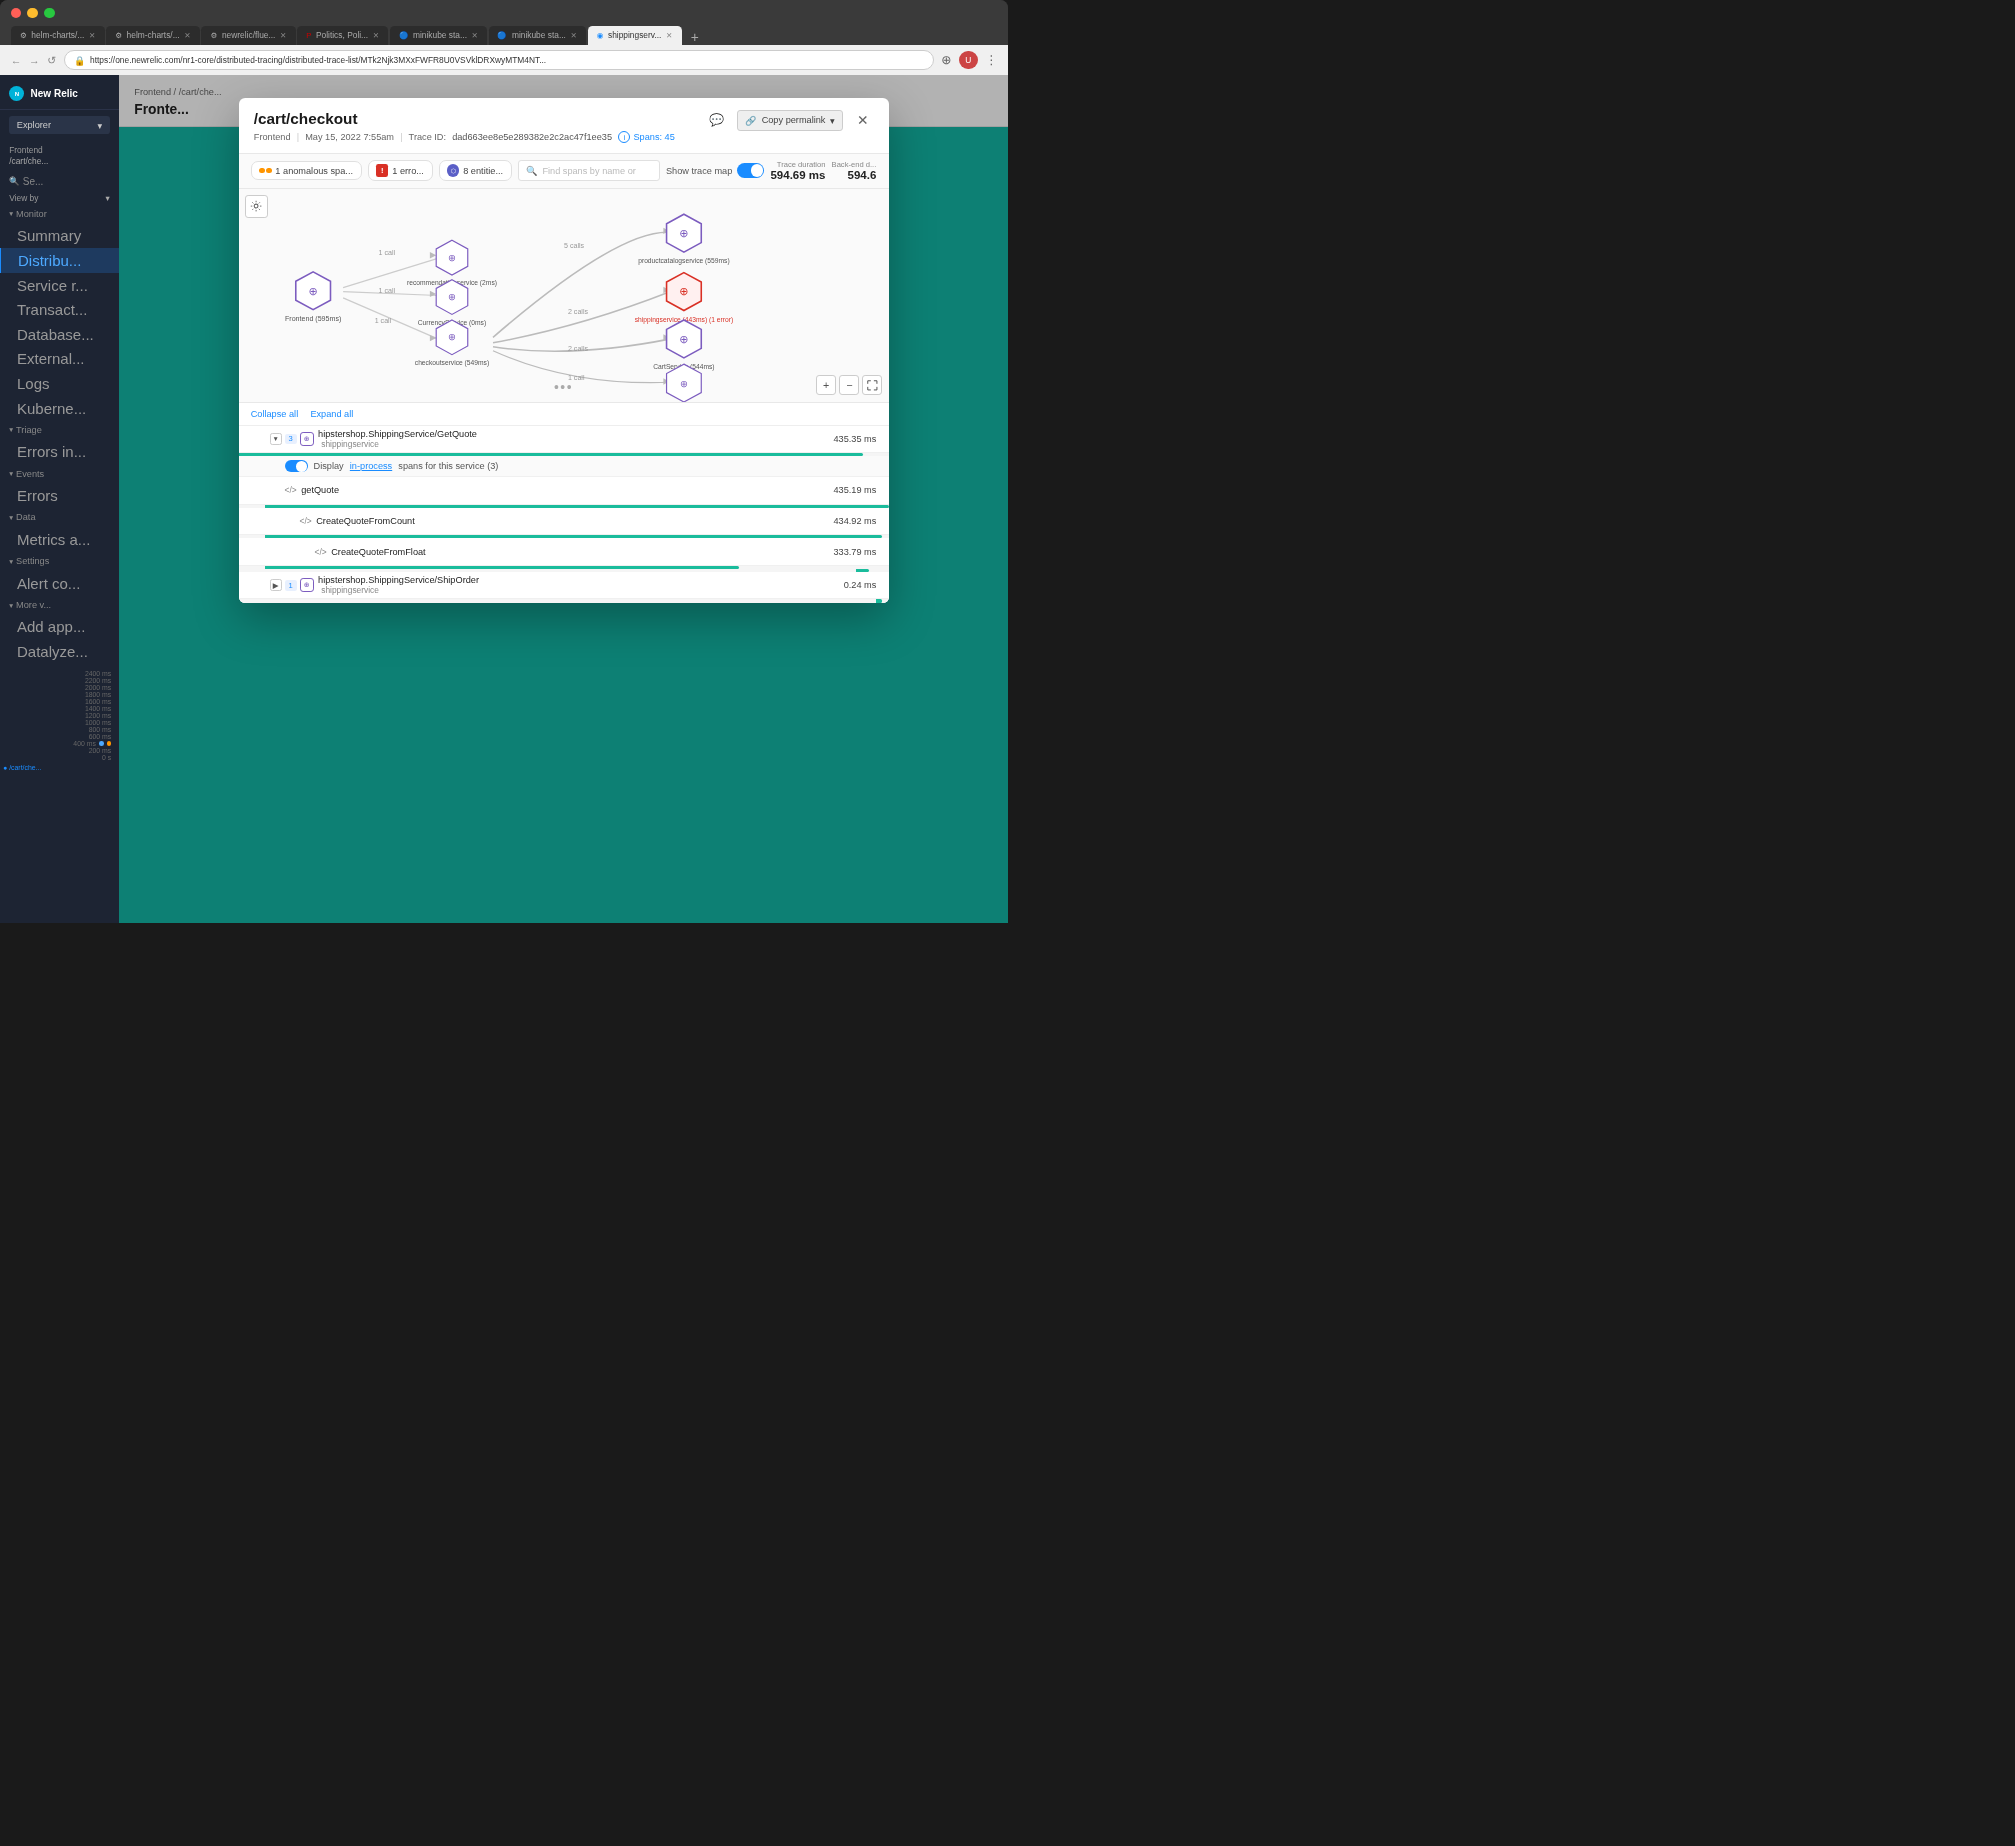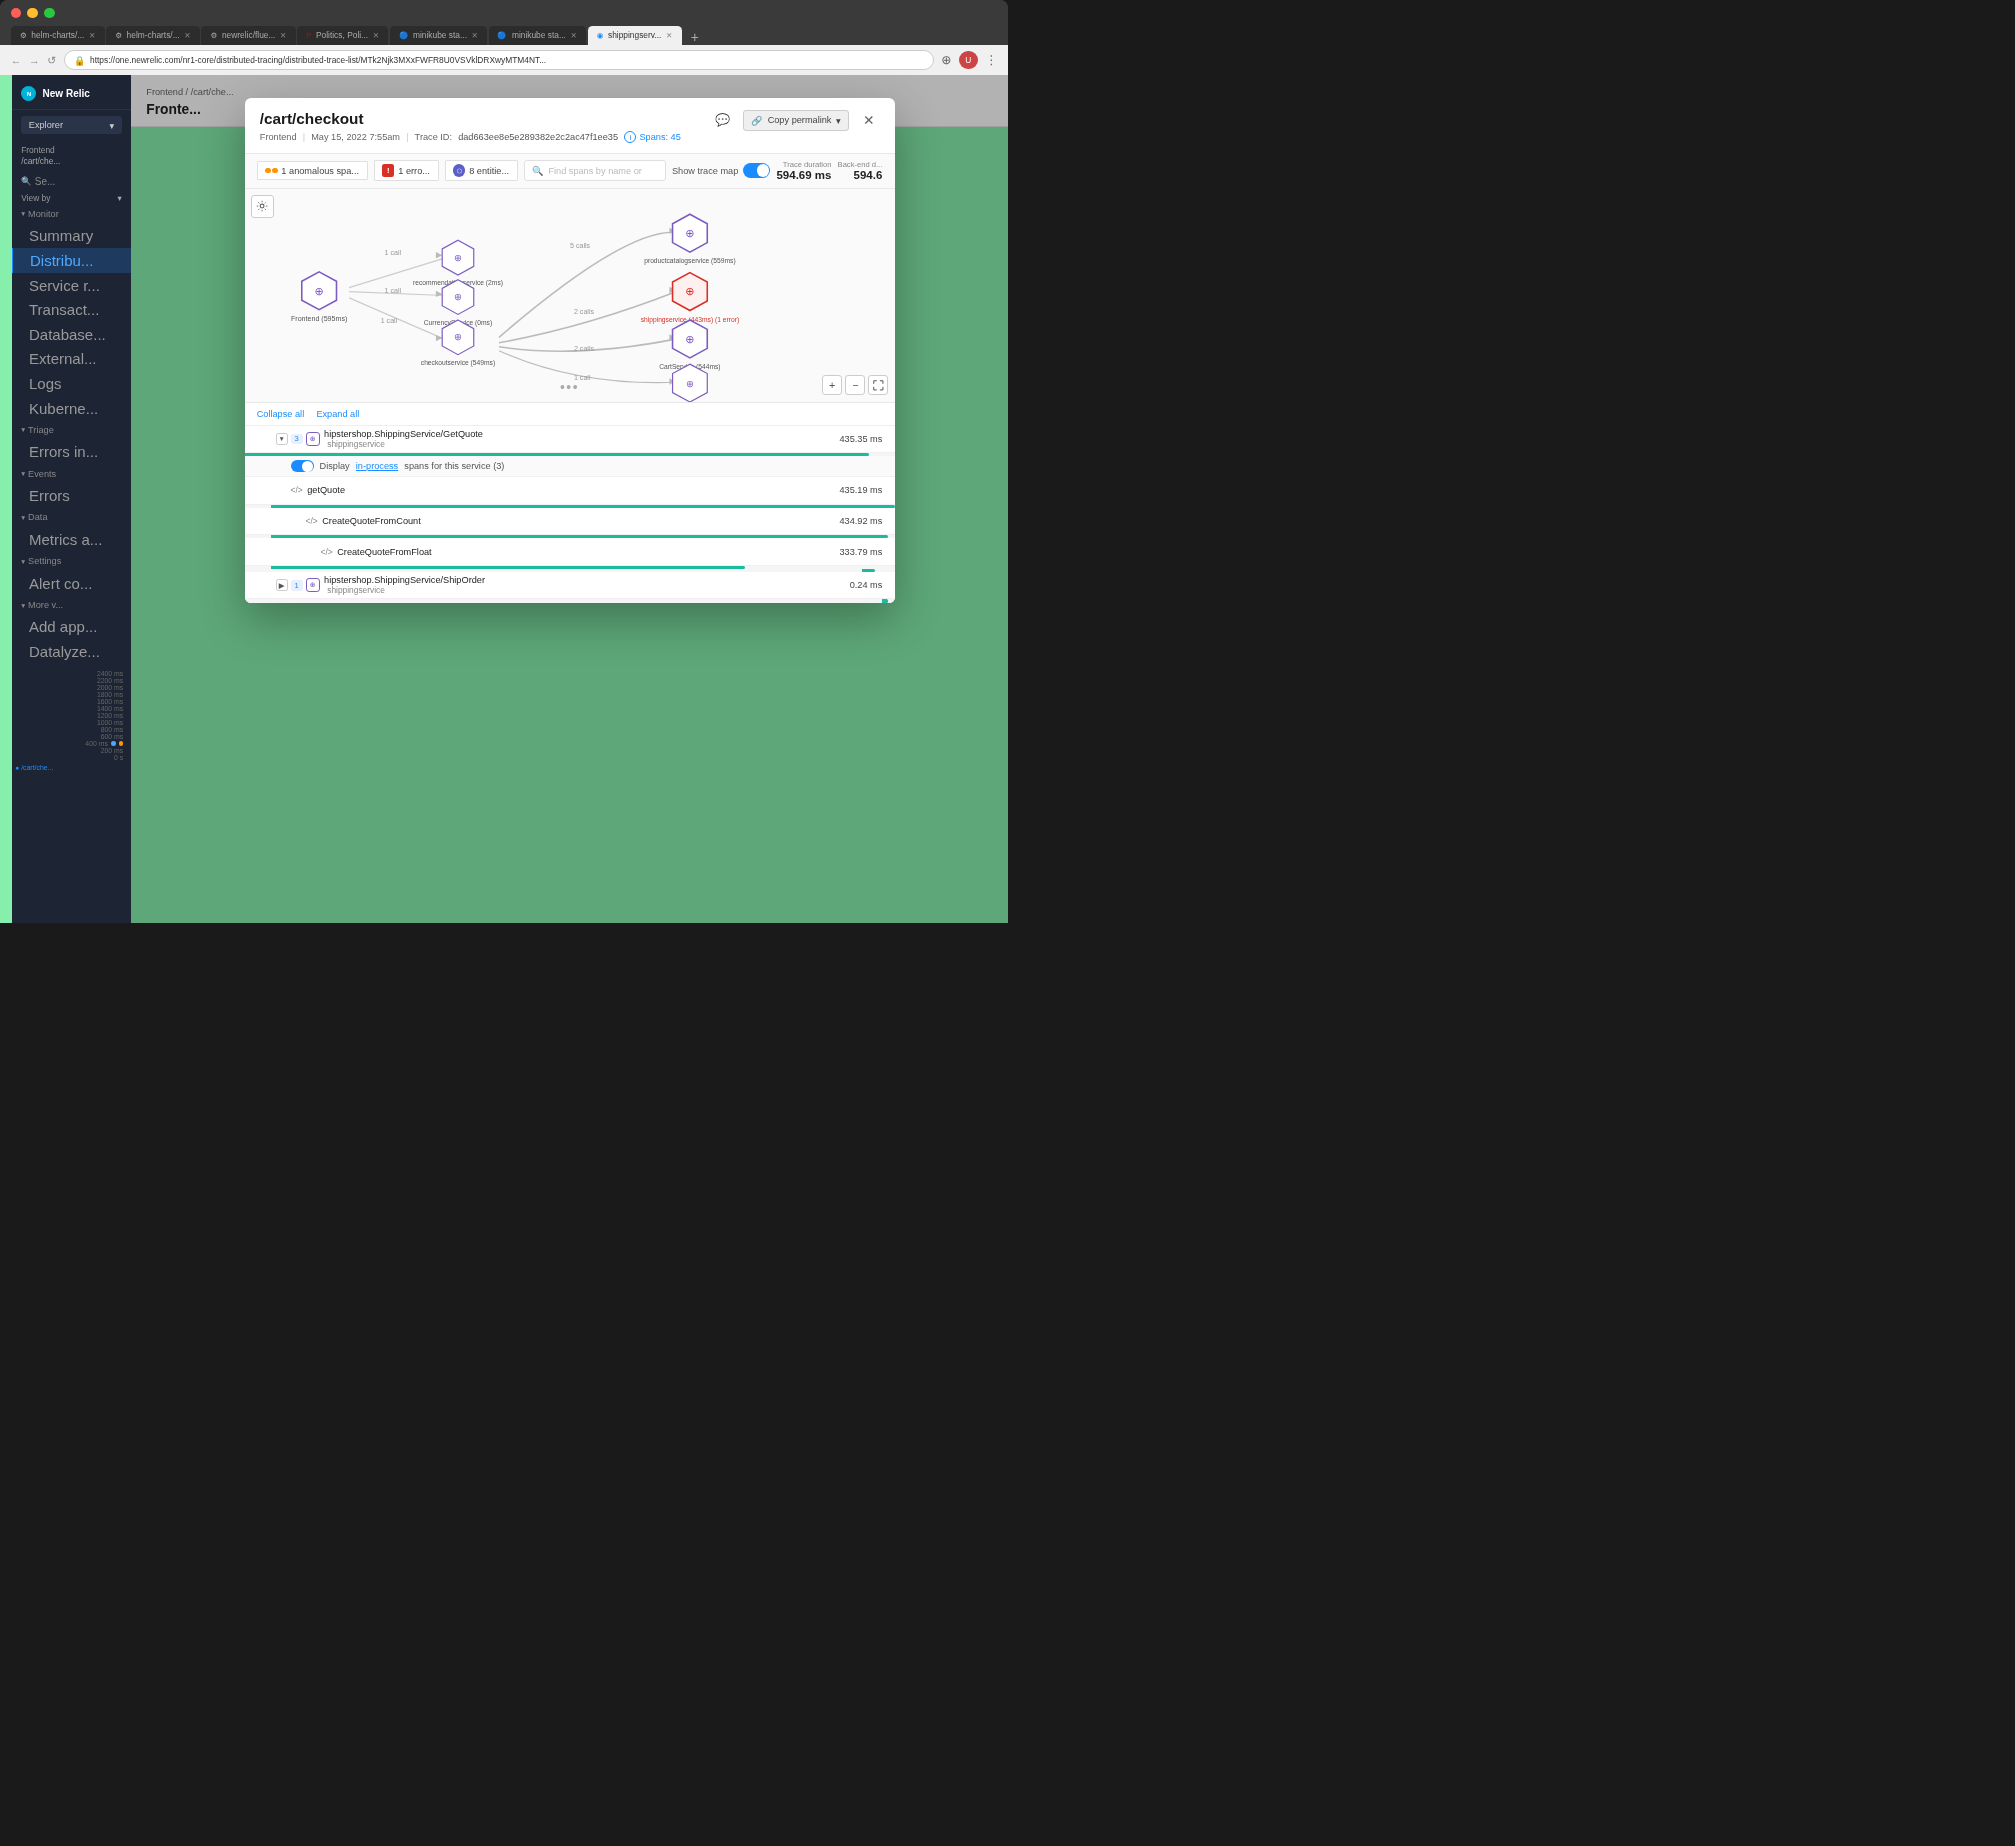--- a/index.html
+++ b/index.html
@@ -85,22 +85,21 @@
       align-items: center;
       gap: 4.6px;
       border: 0.8px solid #ccc;
     }
 
     
     .app-layout {
       display: flex;
       flex: 1;
       overflow: hidden;
-      background: #86efac;
-      padding-left: 12px;
+      background: #14b8a6;
     }
 
     
     .sidebar {
       width: 119px;
       background: #1d2433;
       color: #ccc;
       flex-shrink: 0;
       display: flex;
       flex-direction: column;
@@ -298,21 +297,21 @@
       border-bottom: 0.8px solid #e8e8e8;
       background: #fafafa;
       flex-wrap: wrap;
     }
     .toolbar-btn {
       display: flex;
       align-items: center;
       gap: 3.8px;
       padding: 3.8px 7.6px;
       border: 0.8px solid #e0e0e0;
-      border-radius: 1px;
+      border-radius: 7px;
       font-size: 9.2px;
       cursor: pointer;
       background: #fff;
       color: #444;
     }
     .error-icon {
       width: 12.2px; height: 12.2px; background: #d93025; border-radius: 2.3px;
       display: inline-flex; align-items: center; justify-content: center;
       color: white; font-size: 7.6px; font-weight: bold;
     }

